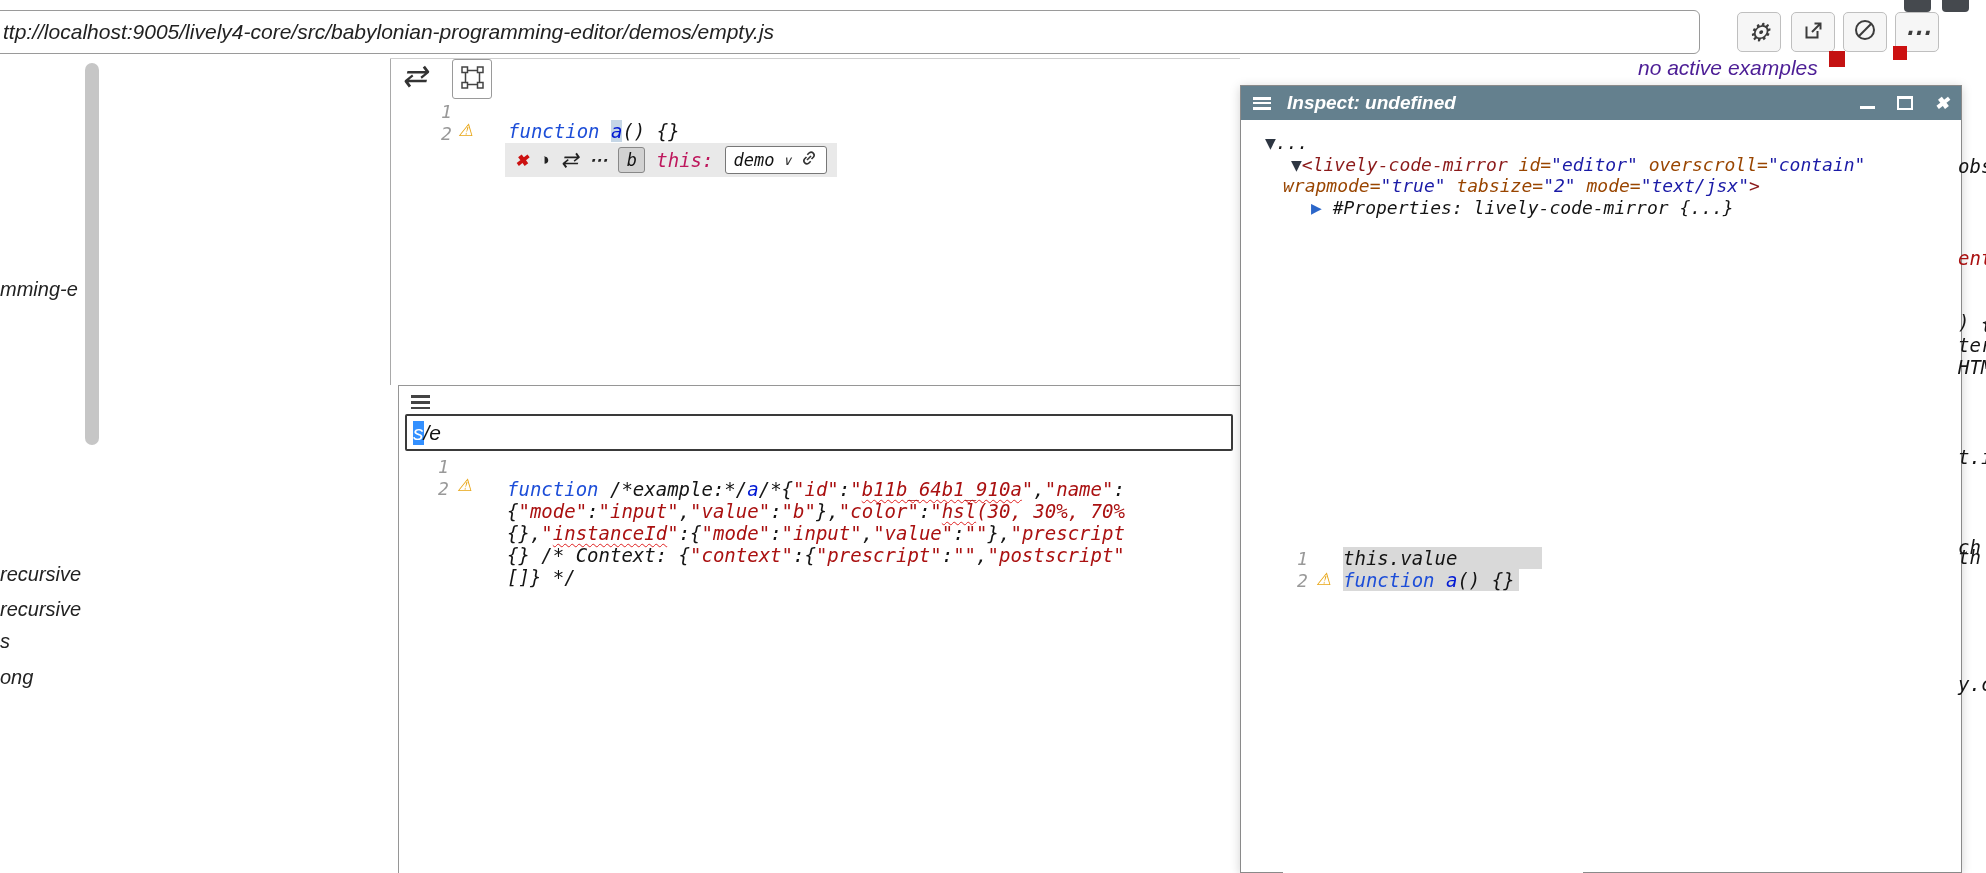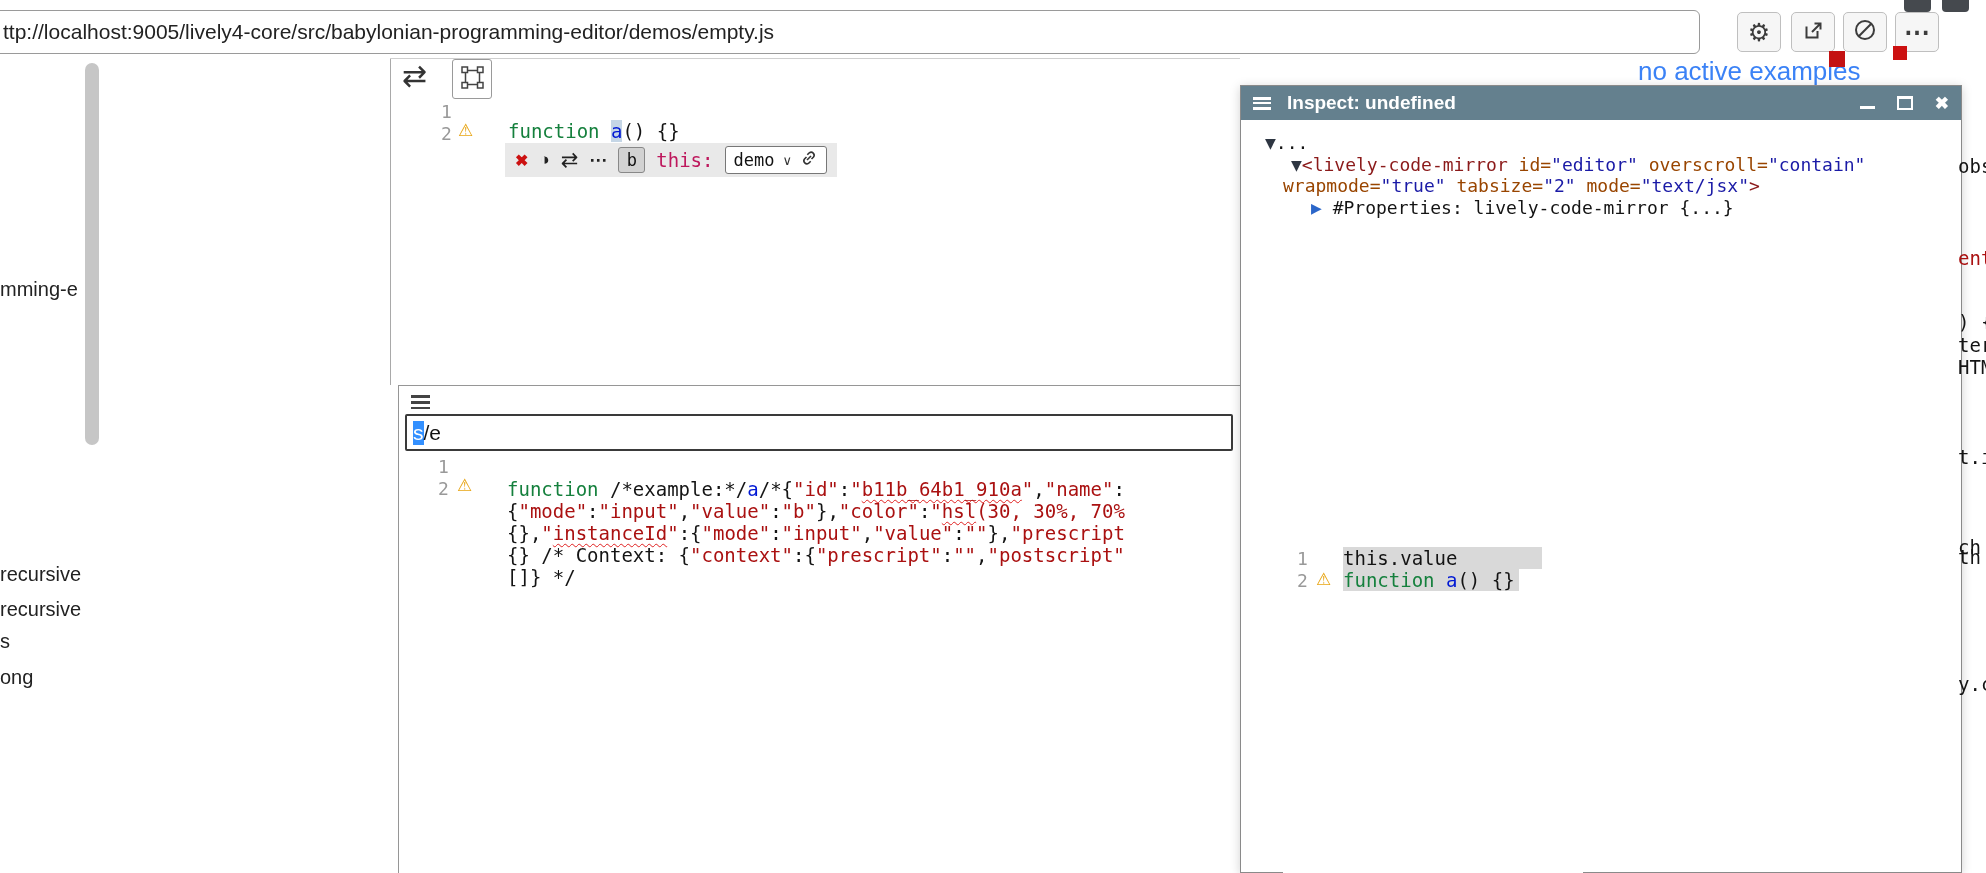--- a/index.html
+++ b/index.html
@@ -1,47 +1,47 @@
 <!DOCTYPE html>
 <html><head>
 <meta charset="utf-8">
 <style>
   * { margin:0; padding:0; box-sizing:border-box; }
   html,body { background:#fff; }
   body { font-family:"Liberation Sans", sans-serif; }
-  .screen { position:relative; width:1986px; height:873px; background:#fff; overflow:hidden; }
+  .screen { position:relative; width:1986px; height:873px; background:#fff; overflow:hidden;font-style:italic; }
   .mono { font-family:"DejaVu Sans Mono", monospace; }
 
   
   .url-main { position:absolute; left:-12px; top:10px; width:1712px; height:44px;
     border:1px solid #9a9a9a; border-radius:6px; background:#fff; font-size:21px; color:#222;
     display:flex; align-items:center; padding:0 14px; white-space:nowrap; overflow:hidden; }
   .tb-btn { position:absolute; top:12px; width:44px; height:40px; border:1px solid #bfbfbf;
     border-radius:5px; background:#f6f6f6; display:flex; align-items:center; justify-content:center;
     color:#3c3c3c; cursor:pointer; }
   .gear { font-size:25px; line-height:1; }
   .dots { font-size:26px; font-weight:bold; line-height:1; }
   .badge-red { position:absolute; left:1893px; top:46px; width:14px; height:14px; background:#cc1111; }
   .winctl { position:absolute; top:-9px; width:27px; height:21px; background:#45494e; border-radius:4px; }
-  .no-active { position:absolute; left:1638px; top:56px; font-size:26px; color:#3b82f6; }
+  .no-active { position:absolute; left:1638px; top:56px; font-size:21px; color:#4c1d95; }
   .no-active-sq { position:absolute; left:1829px; top:51px; width:16px; height:16px; background:#c41212; }
 
   
   .lfrag { position:absolute; left:0; font-size:20px; color:#222; white-space:pre; }
   .vscroll { position:absolute; left:85px; top:63px; width:14px; height:382px; background:#c6c6c6; border-radius:7px; }
   .vline { position:absolute; left:390px; top:58px; width:1px; height:327px; background:#a9a9a9; }
   .hline { position:absolute; left:390px; top:58px; width:850px; height:1px; background:#cfcfcf; }
 
   
   .gut { position:absolute; color:#999; font-size:18px; }
   .warn { position:absolute; color:#e8a617; font-size:17px; line-height:1; }
   .code { position:absolute; font-size:19px; line-height:22px; white-space:pre; color:#111; }
   .code-line { white-space:pre; }
   .seg { white-space:pre; }
-  .kw { color:#15803d;margin-top:36px; }
+  .kw { color:#1d4ed8;margin-top:36px; }
   .def { color:#0018d4; }
   .str { color:#aa1111; }
   .plain { color:#141414; }
   .tag { color:#8b1a1a; }
   .attr { color:#994500; }
   .val { color:#1a1aa6; }
   .tri-d { color:#2e3642; }
   .tri-r { color:#2b66c9; }
   .hl { background:#c5d6e6; }
   .sq { text-decoration:underline; text-decoration-style:wavy; text-decoration-color:#e02020; text-decoration-thickness:1px; text-underline-offset:3px; }

